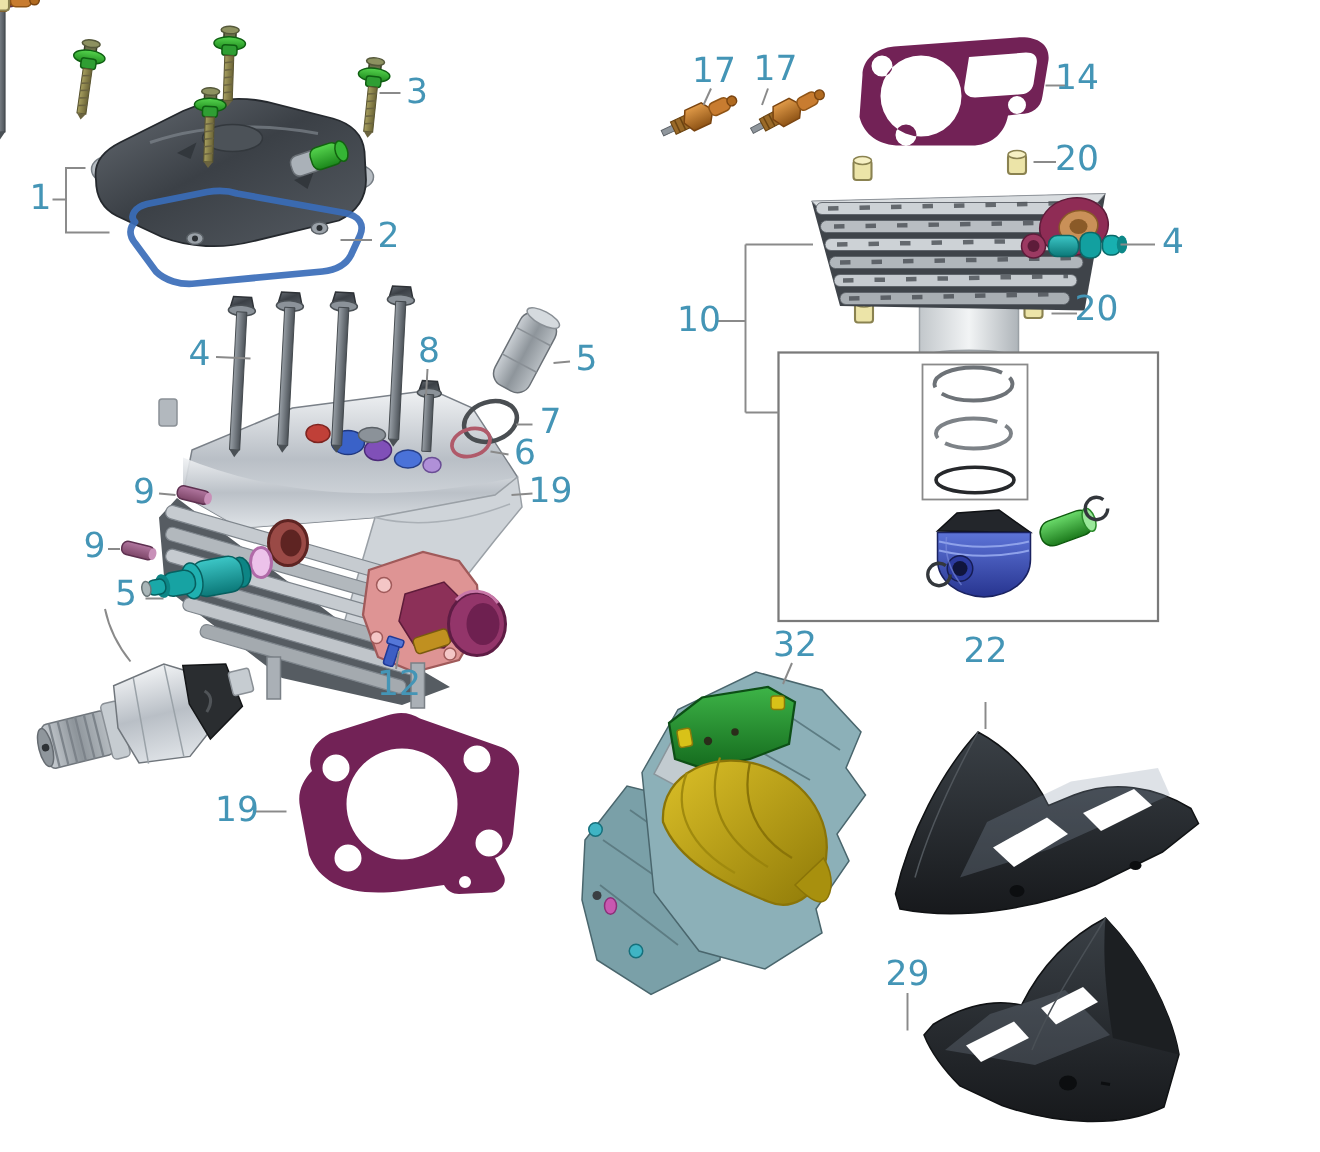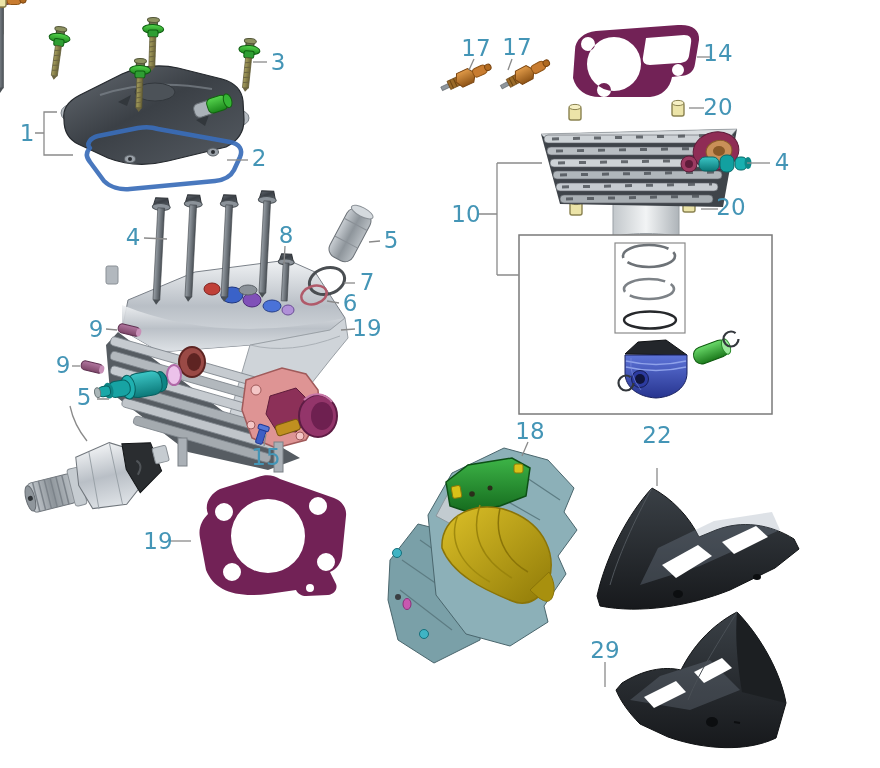--- a/index.html
+++ b/index.html
@@ -423,24 +423,24 @@
 <div class="lbl" style="left:391px;top:240px">5</div>
 <div class="lbl" style="left:350px;top:303px">6</div>
 <div class="lbl" style="left:367px;top:282px">7</div>
 <div class="lbl" style="left:286px;top:235px">8</div>
 <div class="lbl" style="left:96px;top:329px">9</div>
 <div class="lbl" style="left:63px;top:365px">9</div>
 <div class="lbl" style="left:466px;top:214px">10</div>
 <div class="lbl" style="left:158px;top:541px">19</div>
 <div class="lbl" style="left:782px;top:162px">4</div>
 <div class="lbl" style="left:718px;top:53px">14</div>
-<div class="lbl" style="left:266px;top:457px">15</div>
+<div class="lbl" style="left:266px;top:457px">12</div>
 <div class="lbl" style="left:84px;top:397px">5</div>
 <div class="lbl" style="left:476px;top:48px">17</div>
 <div class="lbl" style="left:517px;top:47px">17</div>
 <div class="lbl" style="left:367px;top:328px">19</div>
 <div class="lbl" style="left:718px;top:107px">20</div>
 <div class="lbl" style="left:731px;top:207px">20</div>
-<div class="lbl" style="left:530px;top:431px">18</div>
+<div class="lbl" style="left:530px;top:431px">32</div>
 <div class="lbl" style="left:657px;top:435px">22</div>
 <div class="lbl" style="left:605px;top:650px">29</div>
 
 </div>
 
 </body></html>

